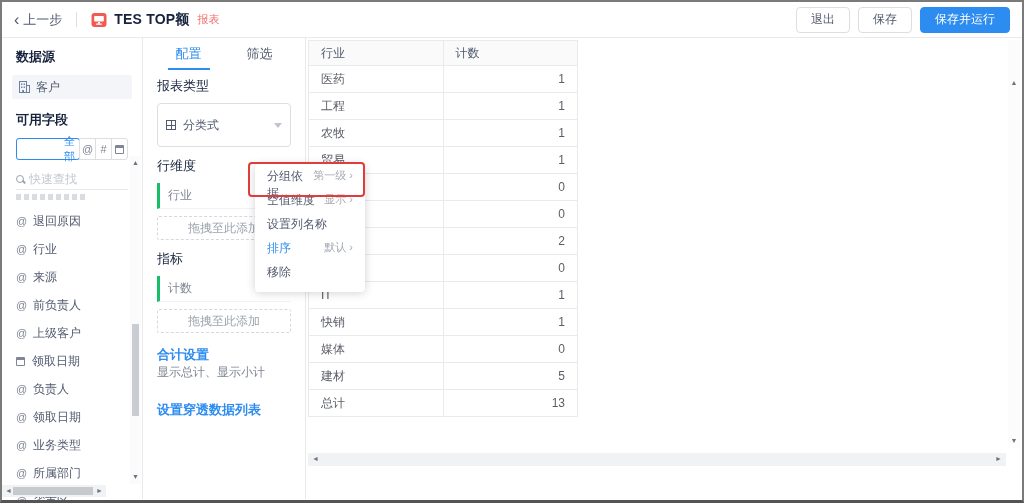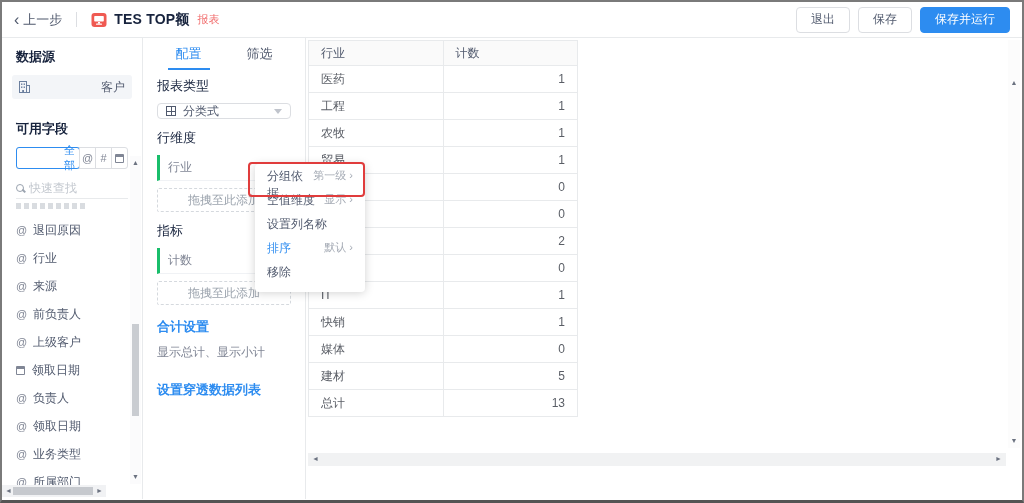--- a/index.html
+++ b/index.html
@@ -22,22 +22,22 @@
         font-size:12px; color:#515a6e; font-family:inherit; cursor:pointer; }
   .btn.primary{ background:#2d8cf0; border-color:#2d8cf0; color:#fff; }
 
   
   .bodyrow{ display:flex; height:461px; }
 
   
   .sidebar{ width:141px; flex:none; border-right:1px solid #e8eaec; position:relative;
             font-size:12px; color:#515a6e; padding-top:10px; }
   .sb-title{ font-weight:bold; font-size:13px; color:#17233d; margin:0 14px 9px; }
-  .ds-item{ margin:0 10px 21px; height:24px; background:#f3f5f8; border-radius:3px;
-            display:flex; align-items:center; gap:6px; padding:0 7px; cursor:pointer;justify-content:space-between; }
+  .ds-item{ margin:0 10px 12px; height:24px; background:#f3f5f8; border-radius:3px;
+            display:flex; align-items:center; gap:6px; padding:0 7px; cursor:pointer; }
   .ftabs{ display:flex; margin:2px 14px 8px; border:1px solid #dcdee2; border-radius:3px; height:22px; }
   .ftab{ flex:1; display:flex; align-items:center; justify-content:center; font-size:11px;
          color:#808695; border-left:1px solid #dcdee2; cursor:pointer; }
   .ftab:first-child{ border-left:none;padding-left:47px; }
   .ftab.active{ color:#2d8cf0; border:1px solid #2d8cf0; border-radius:3px; margin:-1px -1px -1px -1px; background:#fff; }
   .searchbox{ margin:4px 14px 0; height:22px; border-bottom:1px solid #e8eaec;
               display:flex; align-items:center; gap:5px; }
   .mag{ width:8px; height:8px; border:1.5px solid #9aa3af; border-radius:50%; position:relative; flex:none; }
   .mag::after{ content:''; position:absolute; width:4px; height:1.5px; background:#9aa3af;
                transform:rotate(45deg); right:-3px; bottom:-1px; }
@@ -61,35 +61,35 @@
 
   
   .config{ width:163px; flex:none; border-right:1px solid #e8eaec; padding:2px 14px 0; font-size:12px; }
   .cfg-tabs{ height:27px; display:flex; justify-content:space-around; align-items:center;
              font-size:13px; margin:0 -4px 10px; }
   .cfg-tab{ color:#515a6e; position:relative; padding:4px 2px; cursor:pointer; }
   .cfg-tab.active{ color:#2d8cf0; }
   .cfg-tab.active::after{ content:''; position:absolute; left:-6px; right:-6px; bottom:-3px;
                           height:2px; background:#2d8cf0; }
   .section-title{ font-weight:normal; font-size:13px; color:#17233d; margin:10px 0 8px; }
-  .dropdown{ height:16px; border:1px solid #dcdee2; border-radius:4px; display:flex;
+  .dropdown{ height:44px; border:1px solid #dcdee2; border-radius:4px; display:flex;
              align-items:center; gap:7px; padding:0 8px; color:#515a6e; cursor:pointer; }
   .grid-icon{ width:10px; height:10px; border:1px solid #515a6e; flex:none;
      background:linear-gradient(#515a6e,#515a6e) center/1px 100% no-repeat,
                 linear-gradient(#515a6e,#515a6e) center/100% 1px no-repeat; }
   .caret-down{ margin-left:auto; width:0; height:0; border-left:4px solid transparent;
                border-right:4px solid transparent; border-top:5px solid #c0c4cc; }
   .dim-item{ height:26px; border-left:3px solid #19be6b; border-bottom:1px solid #f0f2f5;
              display:flex; align-items:center; justify-content:space-between; padding:0 8px;
              color:#808695; background:#fff; cursor:grab; }
   .more-dots{ color:#808695; font-size:12px; letter-spacing:1px; cursor:pointer; }
   .drop-zone{ height:24px; border:1px dashed #d5d9de; border-radius:2px; line-height:22px;
               text-align:center; color:#9ba3ad; margin:7px 0 2px; }
   .cfg-link{ color:#2d8cf0; font-size:13px; font-weight:bold; cursor:pointer; }
-  .link-desc{ color:#808695; font-size:12px; margin-top:8px; }
+  .link-desc{ color:#808695; font-size:12px; }
 
   
   .main{ flex:1; position:relative; background:#fff; }
   .rtable{ position:absolute; left:2px; top:2px; width:270px;
            border-top:1px solid #e8eaec; border-left:1px solid #e8eaec; }
   .trow{ display:flex; }
   .tcell{ width:135px; height:27px; line-height:26px; border-right:1px solid #e8eaec;
           border-bottom:1px solid #e8eaec; font-size:12px; color:#5a5e66; overflow:hidden; }
   .thead .tcell{ height:25px; line-height:24px; background:#fafafa; color:#515a6e; }
   .tlabel{ padding-left:12px; }

